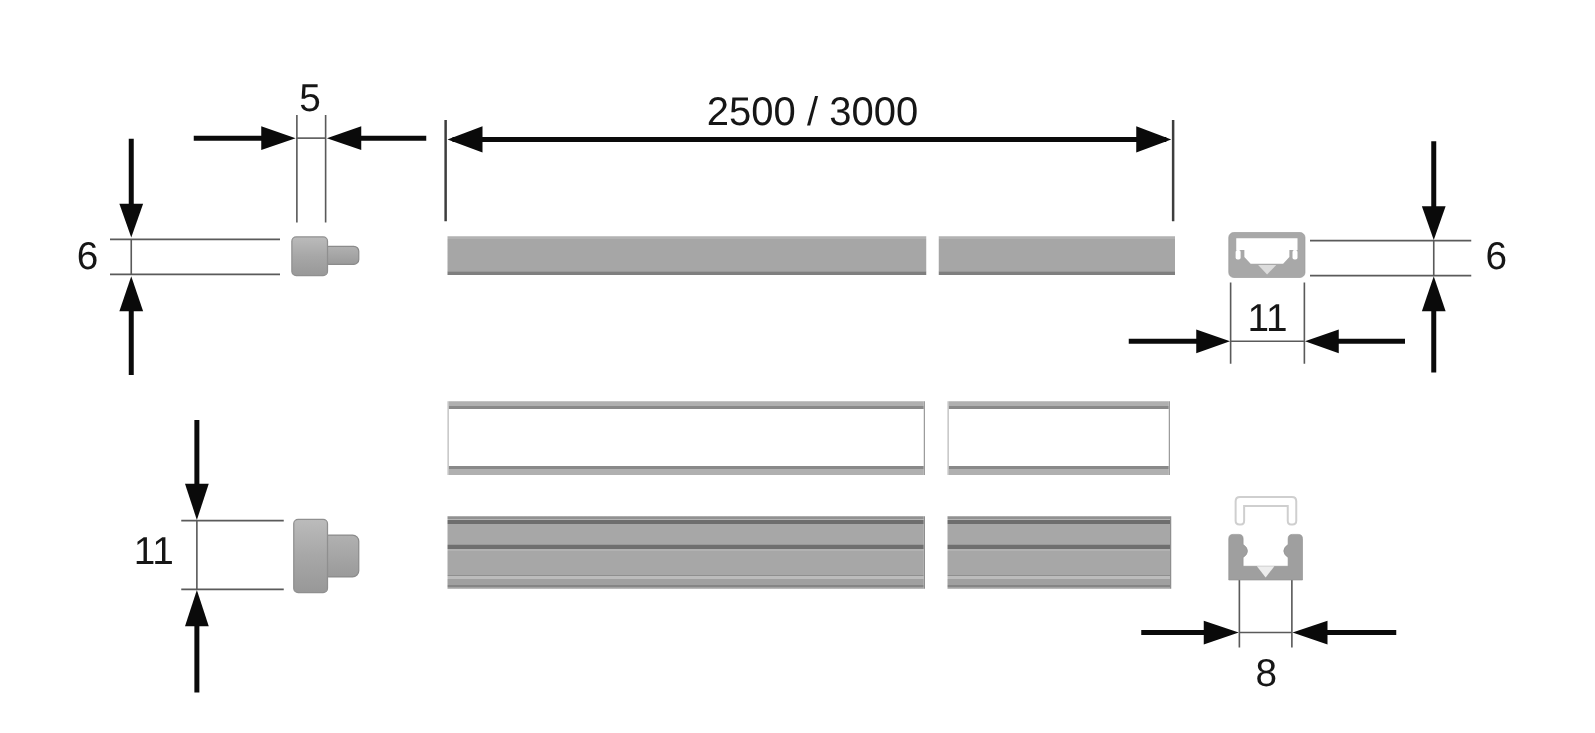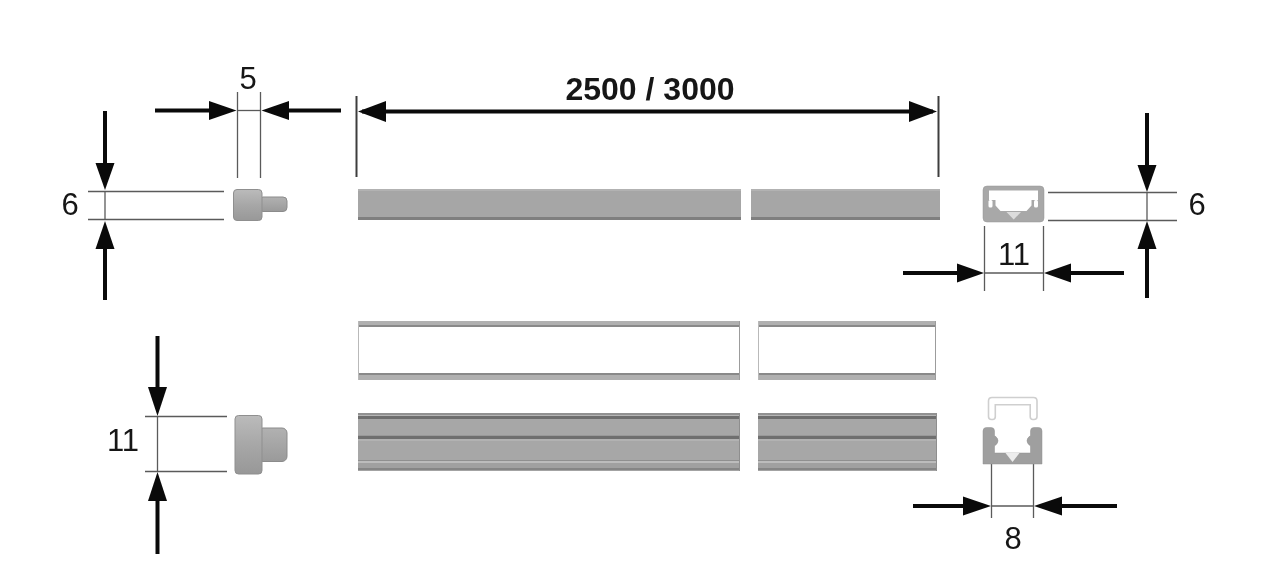--- a/index.html
+++ b/index.html
@@ -161,20 +161,20 @@
   </svg>
 
   <div class="bar bar-rail" style="left:358px;top:189px;width:383px;height:31px;"></div>
   <div class="bar bar-rail" style="left:751px;top:189px;width:189px;height:31px;"></div>
   <div class="bar bar-cover" style="left:358px;top:321px;width:382px;height:59px;"></div>
   <div class="bar bar-cover" style="left:758px;top:321px;width:178px;height:59px;"></div>
   <div class="bar bar-profile" style="left:358px;top:413px;width:382px;height:58px;"></div>
   <div class="bar bar-profile" style="left:758px;top:413px;width:179px;height:58px;"></div>
 
   <div class="dim-label" style="left:224px;top:61px;width:48px;">5</div>
-  <div class="dim-label big" style="left:520px;top:71px;width:260px;font-weight:bold;">2500 / 3000</div>
+  <div class="dim-label big" style="left:520px;top:71px;width:260px;">2500 / 3000</div>
   <div class="dim-label" style="left:46px;top:187px;width:48px;">6</div>
   <div class="dim-label" style="left:1173px;top:187px;width:48px;">6</div>
   <div class="dim-label" style="left:986px;top:237px;width:56px;">11</div>
   <div class="dim-label" style="left:95px;top:423px;width:56px;">11</div>
   <div class="dim-label" style="left:989px;top:521px;width:48px;">8</div>
 
 </div>
 
 </body></html>

